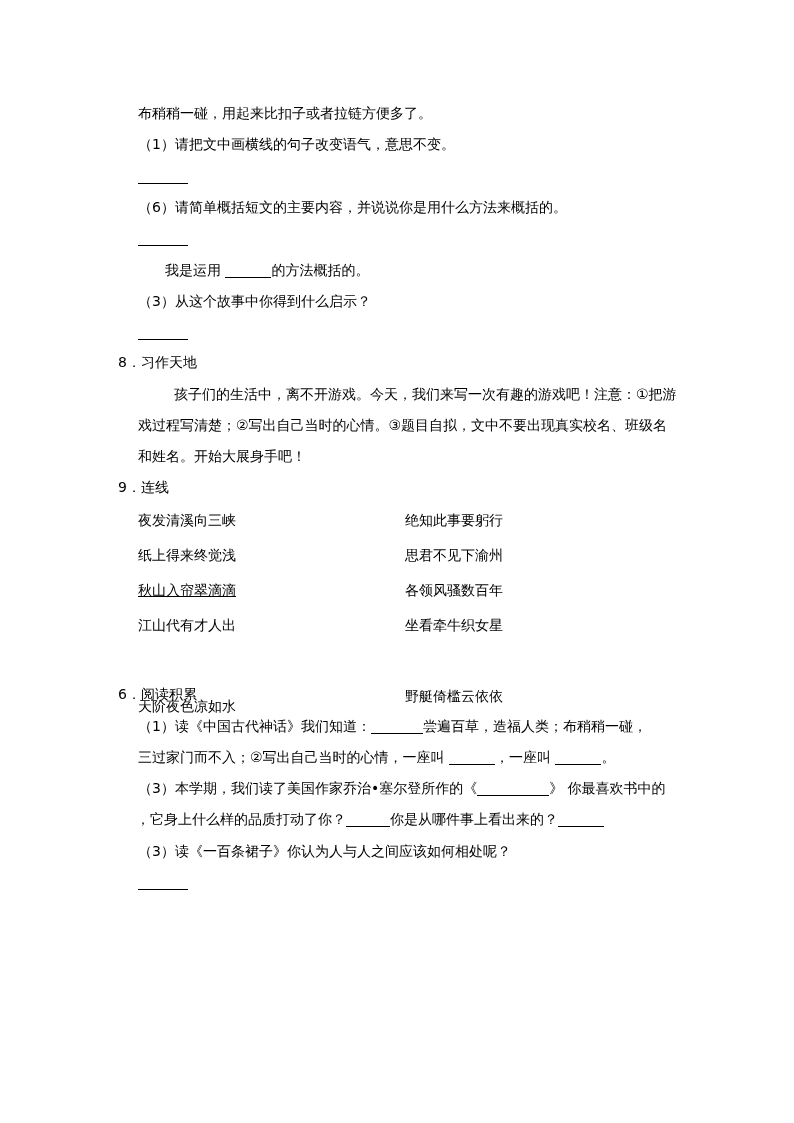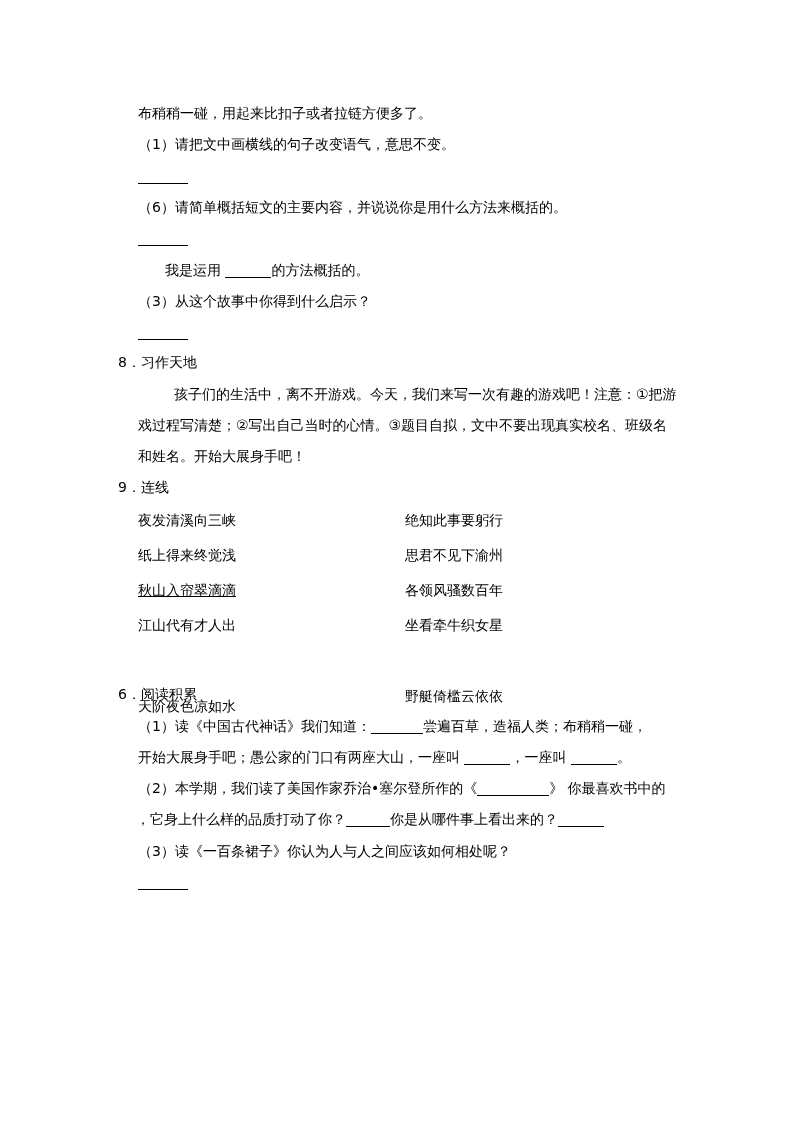--- a/index.html
+++ b/index.html
@@ -65,24 +65,24 @@
 <div class="line" style="left:405px; top:617px;">坐看牵牛织女星</div>
 <div class="line" style="left:138px; top:652px;margin-top:46px;">天阶夜色凉如水</div>
 <div class="line" style="left:405px; top:652px;margin-top:36px;">野艇倚槛云依依</div>
 
 <div class="line" style="left:118px; top:686px;">6．阅读积累</div>
 
 <div class="line" style="left:138px; top:718px;">
   <span>（1）读《中国古代神话》我们知道：</span><span class="u" style="width:52px;"></span><span>尝遍百草，造福人类；布稍稍一碰，</span>
 </div>
 <div class="line" style="left:138px; top:749px;">
-  <span>开始大展身手吧；愚公家的门口有两座大山，一座叫 </span><span class="u" style="width:46px;"></span><span>，一座叫 </span><span class="u" style="width:46px;"></span><span>。</span>
+  <span>三过家门而不入；②写出自己当时的心情，一座叫 </span><span class="u" style="width:46px;"></span><span>，一座叫 </span><span class="u" style="width:46px;"></span><span>。</span>
 </div>
 
 <div class="line" style="left:138px; top:780px;">
-  <span>（2）本学期，我们读了美国作家乔治•塞尔登所作的《</span><span class="u" style="width:72px;"></span><span>》 你最喜欢书中的</span>
+  <span>（3）本学期，我们读了美国作家乔治•塞尔登所作的《</span><span class="u" style="width:72px;"></span><span>》 你最喜欢书中的</span>
 </div>
 <div class="line" style="left:136px; top:811px;">
   <span>，它身上什么样的品质打动了你？</span><span class="u" style="width:44px;"></span><span>你是从哪件事上看出来的？</span><span class="u" style="width:46px;"></span>
 </div>
 
 <div class="line" style="left:138px; top:843px;">（3）读《一百条裙子》你认为人与人之间应该如何相处呢？</div>
 <div class="blank-line" style="left:138px; top:889px; width:50px;"></div>
 
 </body></html>

